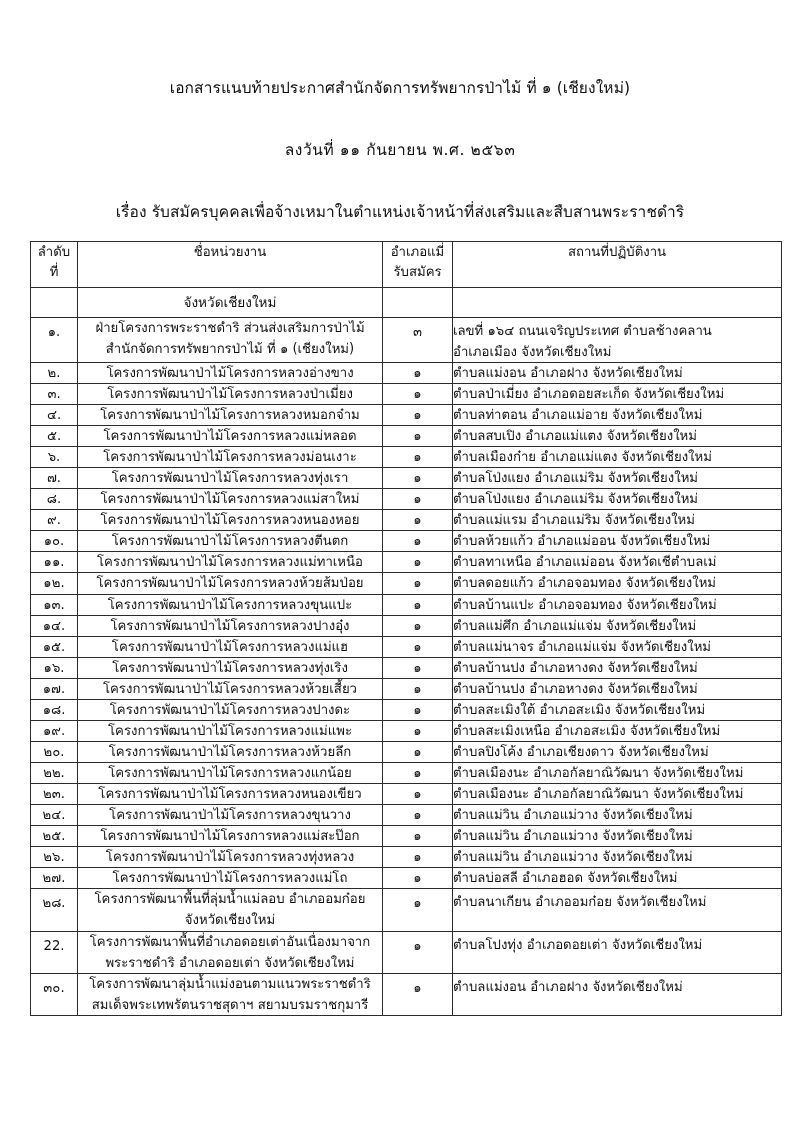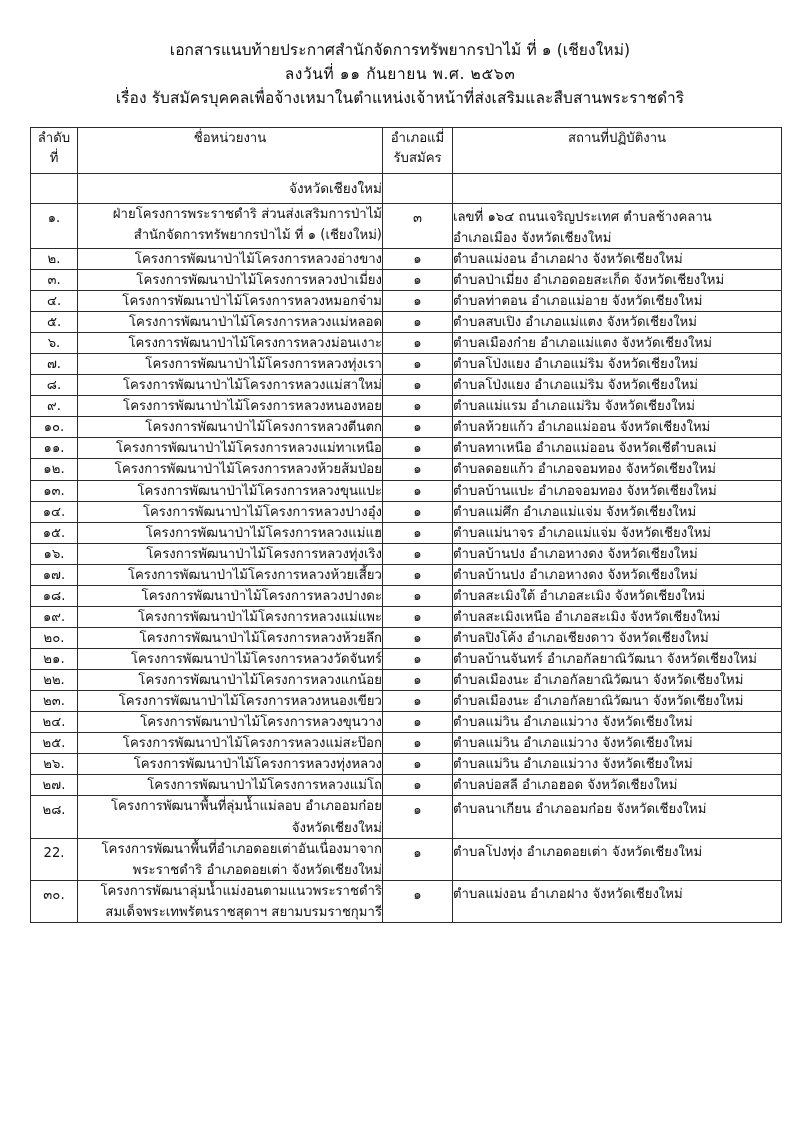--- a/index.html
+++ b/index.html
@@ -28,20 +28,21 @@
   .doc-header {
     padding-top: 38px;
     text-align: center;
     line-height: 1.55;
   }
   .doc-header .hline {
     display: block;
     font-size: 15.5px;
     letter-spacing: 0.1px;
     white-space: nowrap;
+    margin-top: 38px;
   }
   .doc-header .hline.line2 {
     letter-spacing: 0.6px;
   }
 
   
   .table-wrap {
     margin: 17px 19px 0 30px;
   }
   table.doc-table {
@@ -75,21 +76,21 @@
     font-size: 13.4px;
   }
   thead th .th-l { display: block; white-space: nowrap; }
 
   td.cell-seq {
     text-align: center;
     padding: 4px 2px 3px 2px;
     white-space: nowrap;
   }
   td.cell-name {
-    text-align: right;
+    text-align: center;
     padding: 3px 5px 3px 9px;
     margin-top: 12px;
   }
   td.cell-num {
     text-align: center;
     padding: 4px 2px 3px 2px;
   }
   td.cell-loc {
     text-align: left;
     padding: 3px 5px 3px 9px;
@@ -439,34 +440,20 @@
             </td>
             <td class="cell-num">
               <span class="cell-line">๑</span>
             </td>
             <td class="cell-loc">
               <span class="cell-line">ตำบลปิงโค้ง อำเภอเชียงดาว จังหวัดเชียงใหม่</span>
             </td>
           </tr>
           <tr class="table-row">
             <td class="cell-seq">
-              <span class="cell-line">๒๑.</span>
-            </td>
-            <td class="cell-name">
-              <span class="cell-line">โครงการพัฒนาป่าไม้โครงการหลวงวัดจันทร์</span>
-            </td>
-            <td class="cell-num">
-              <span class="cell-line">๑</span>
-            </td>
-            <td class="cell-loc">
-              <span class="cell-line">ตำบลบ้านจันทร์ อำเภอกัลยาณิวัฒนา จังหวัดเชียงใหม่</span>
-            </td>
-          </tr>
-          <tr class="table-row">
-            <td class="cell-seq">
               <span class="cell-line">๒๒.</span>
             </td>
             <td class="cell-name">
               <span class="cell-line">โครงการพัฒนาป่าไม้โครงการหลวงแกน้อย</span>
             </td>
             <td class="cell-num">
               <span class="cell-line">๑</span>
             </td>
             <td class="cell-loc">
               <span class="cell-line">ตำบลเมืองนะ อำเภอกัลยาณิวัฒนา จังหวัดเชียงใหม่</span>

